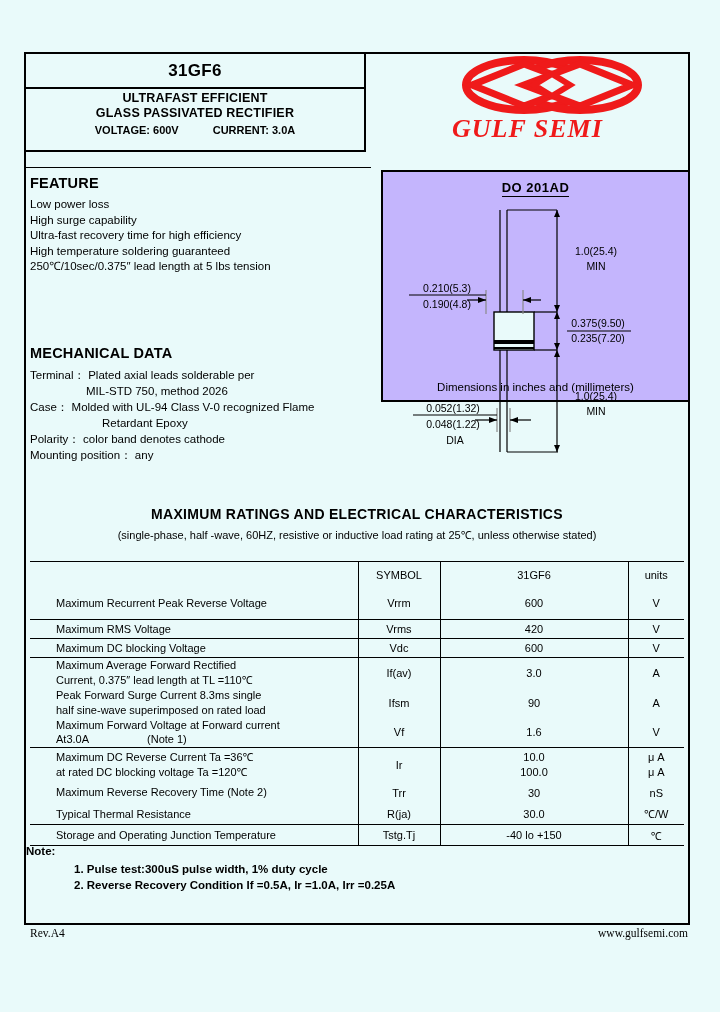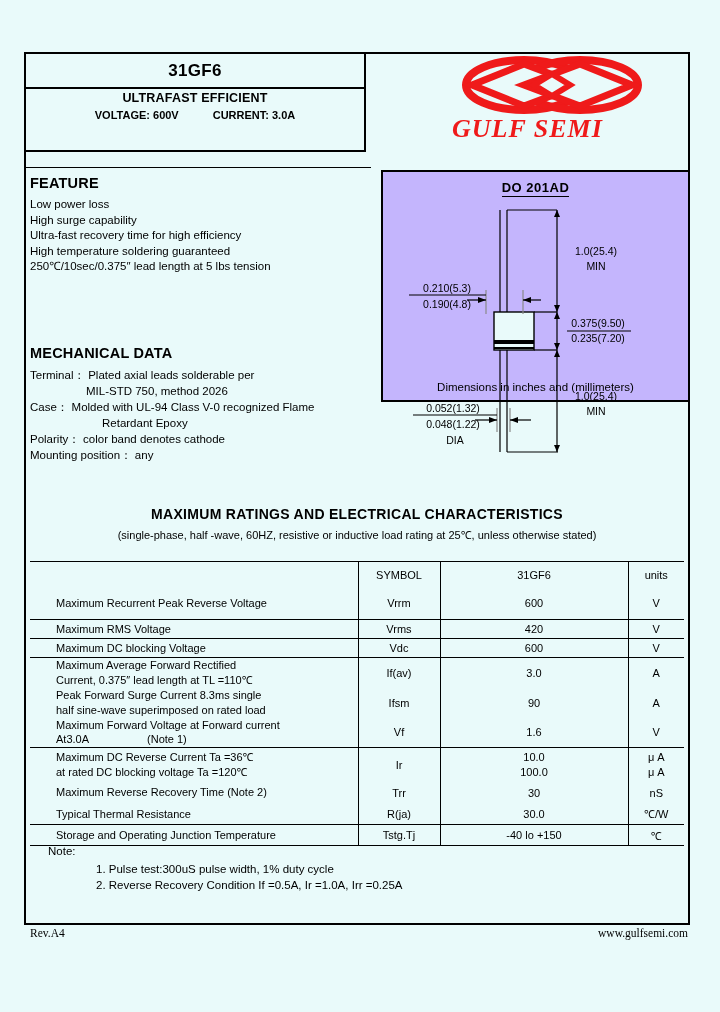--- a/index.html
+++ b/index.html
@@ -205,22 +205,23 @@
   }
   .tbl td.unit { border-right: 0; }
   .tbl tr.topline td { border-top: 1.5px solid #000; }
   .tbl tr.botline td { border-bottom: 1.5px solid #000; }
   .subval { line-height: 15px; }
   .note-inline { display:inline-block; margin-left: 58px; }
 
   
   .notes {
     position: absolute;
-    left: 48px; top: 845px;
+    left: 26px; top: 845px;
     width: 620px;
+    font-weight: bold;
   }
   .notes .nhead { font-size: 11.5px; margin-bottom: 4px; }
   .notes .nitem { font-size: 11.5px; line-height: 16px; margin-left: 48px; }
 
   
   .foot-rule {
     position: absolute;
     left: 26px; top: 923px;
     width: 662px; height: 0;
     border-top: 1.5px solid #000;
@@ -244,20 +245,21 @@
 <div id="page">
 
   <div class="page-frame"></div>
 
   <div class="title-box">
     <div class="title-part">
       <span class="part-no">31GF6</span>
     </div>
     <div class="title-desc">
       <div class="l1">ULTRAFAST EFFICIENT</div>
+      <div class="l2">GLASS PASSIVATED RECTIFIER</div>
       <div class="l3">
         <span>VOLTAGE:  600V</span><span class="gap"></span><span>CURRENT:  3.0A</span>
       </div>
     </div>
   </div>
 
   <div class="logo-wrap">
     <svg class="logo-mark" viewBox="0 0 200 58">
 
       <ellipse cx="72" cy="29" rx="58" ry="25" fill="none" stroke="#ef1a1a" stroke-width="8"></ellipse>

